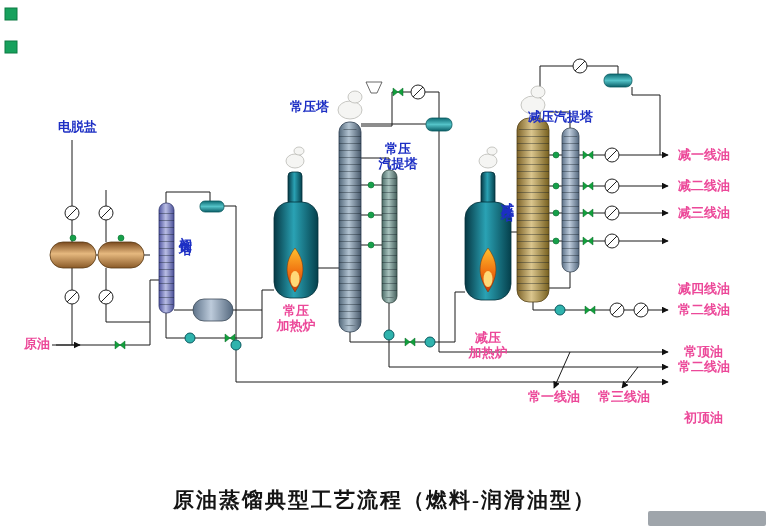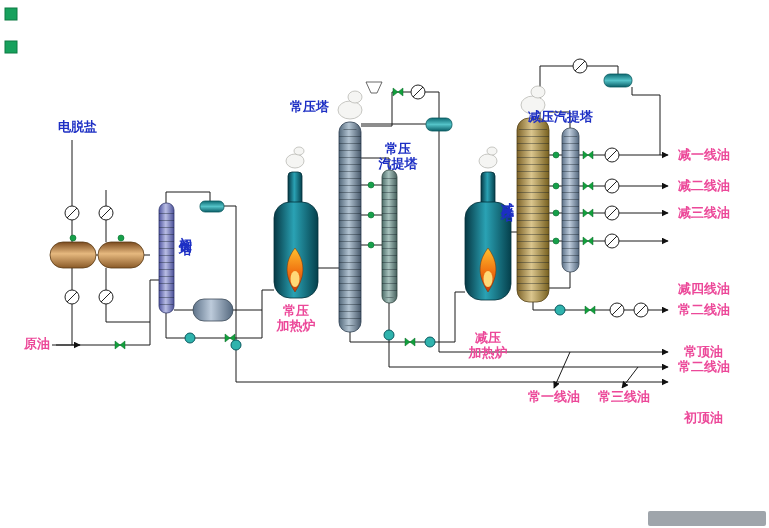--- a/index.html
+++ b/index.html
@@ -300,16 +300,17 @@
 <div class="lbl red" style="left:678px;top:179px;">减二线油</div>
 <div class="lbl red" style="left:678px;top:206px;">减三线油</div>
 <div class="lbl red" style="left:678px;top:234px;margin-top:48px;">减四线油</div>
 <div class="lbl red" style="left:678px;top:303px;">常二线油</div>
 <div class="lbl red" style="left:684px;top:345px;">常顶油</div>
 <div class="lbl red" style="left:678px;top:360px;">常二线油</div>
 <div class="lbl red" style="left:684px;top:375px;margin-top:36px;">初顶油</div>
 <div class="lbl red" style="left:528px;top:390px;">常一线油</div>
 <div class="lbl red" style="left:598px;top:390px;">常三线油</div>
 
+<div class="title">原油蒸馏典型工艺流程（燃料-润滑油型）</div>
 
 <div class="watermark"></div>
 
 </div>
 
 </body></html>

